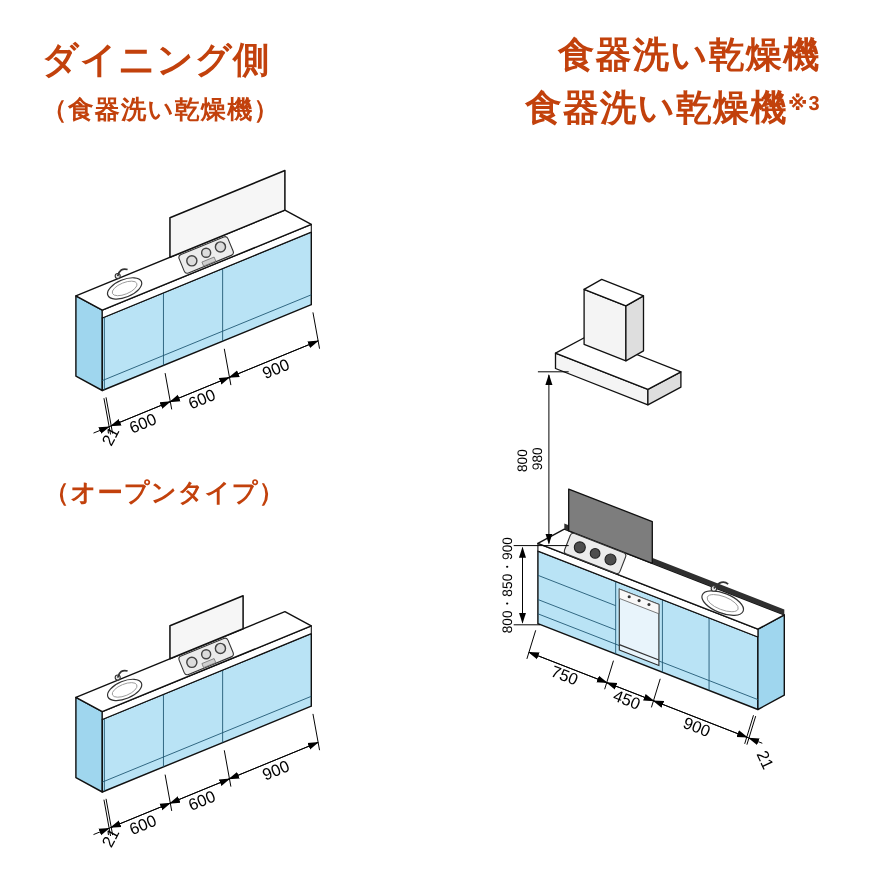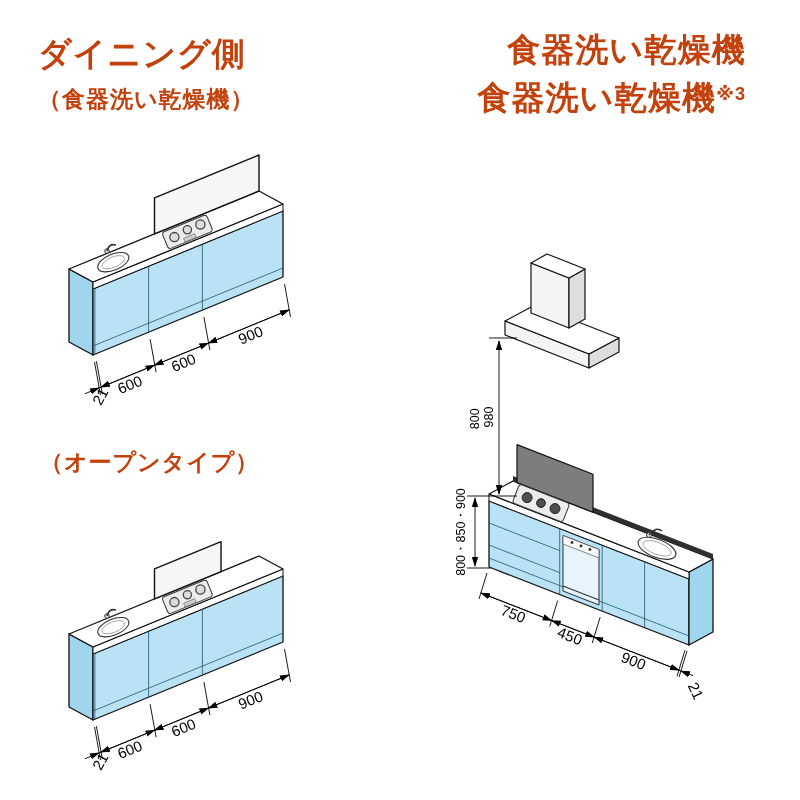--- a/index.html
+++ b/index.html
@@ -39,21 +39,21 @@
 <body>
 
 <div id="stage">
 
   <div class="h-main" style="left:38px;top:32px">ダイニング側</div>
   <div class="h-sub" style="left:38px;top:84px">（食器洗い乾燥機）</div>
   <div class="h-right">
     <span>食器洗い乾燥機</span><br>
     <span>食器洗い乾燥機</span><span class="note">※3</span>
   </div>
-  <div class="h-sub" style="left:40px;top:447px">（オープンタイプ）</div>
+  <div class="h-sub" style="left:40px;top:432px">（オープンタイプ）</div>
 
   <svg width="300" height="320" viewBox="0 0 300 320" style="left:55px;top:140px">
     <defs>
       <marker id="arrA" viewBox="0 0 10 8" refX="9" refY="4" markerWidth="10" markerHeight="8" markerUnits="userSpaceOnUse" orient="auto-start-reverse">
         <path d="M0,0.8 L10,4 L0,7.2 Z" fill="#000"></path>
       </marker>
     </defs>
     <g>
       <polygon class="endp" points="38,215 14,202 14,129 38,142"></polygon>
       <polygon class="front" points="38,215 228,137 228,71 38,149"></polygon>

